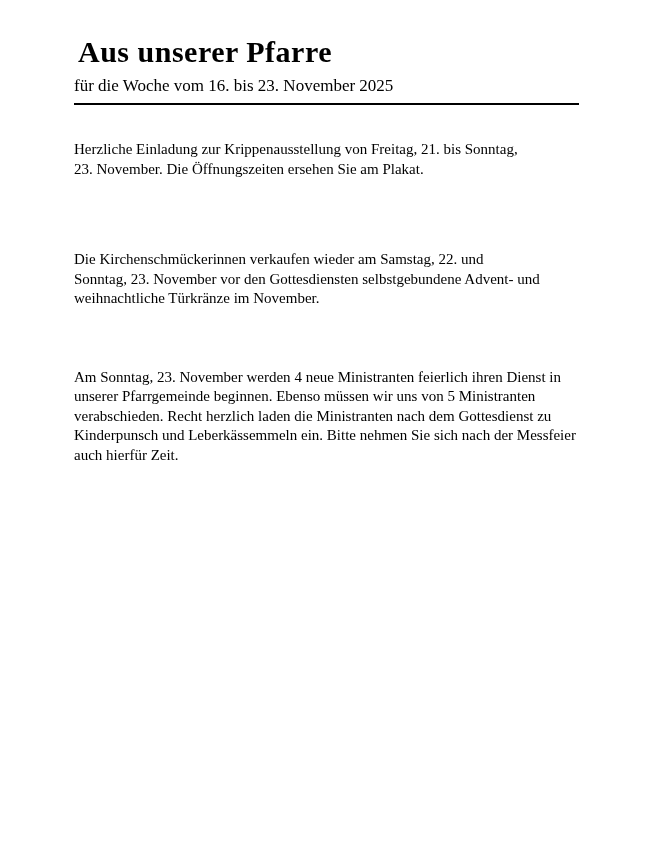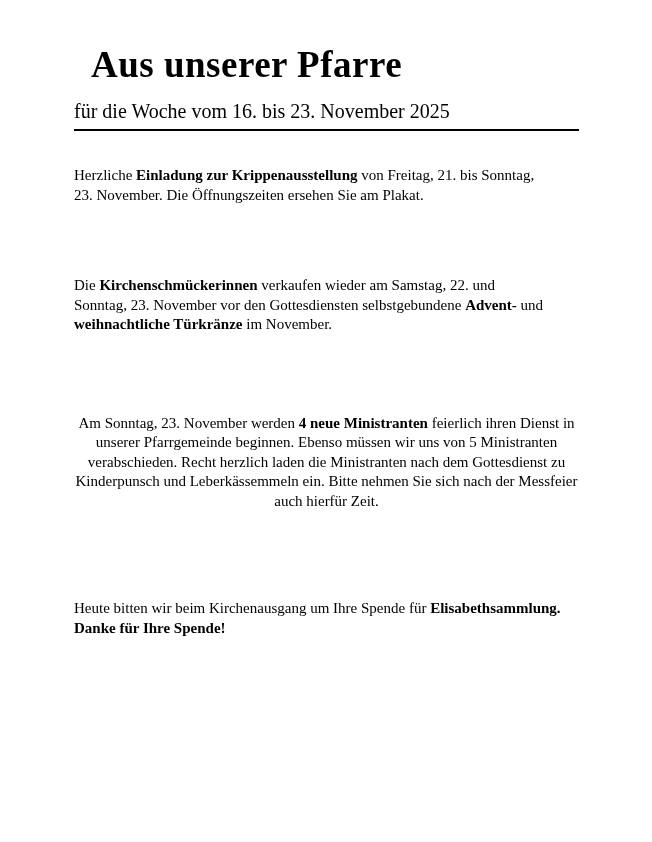--- a/index.html
+++ b/index.html
@@ -13,28 +13,28 @@
     height: 842px;
     margin: 0 auto;
     background: #ffffff;
     box-sizing: border-box;
     padding: 31px 73px 0 74px;
     font-family: "Liberation Serif", "DejaVu Serif", serif;
     color: #000000;
     overflow: hidden;
   }
   .doc-title {
-    margin: 17px;
-    font-size: 37px;
+    margin: 4px;
+    font-size: 30px;
     line-height: 34px;
     font-weight: bold;
     letter-spacing: 0.5px;
   }
   .doc-subtitle {
-    font-size: 20px;
+    font-size: 17px;
     line-height: 25px;
     white-space: pre;
   }
   .doc-sunday-line {
     font-size: 20px;
     line-height: 25px;
     white-space: pre;
     padding-left: 73px;
   }
   .header-rule {
@@ -42,24 +42,24 @@
     border-bottom: 2px solid #000000;
     margin-top: 5px;
     width: 505px;
   }
   .para {
     margin: 0;
     font-size: 15px;
     line-height: 19.5px;
     white-space: pre;
   }
-  .para b { font-weight: bold; }
+  .para b { font-weight: normal; }
   .p1 { margin-top: 35px; }
   .p2 { margin-top: 71px; }
-  .p3 { margin-top: 79px; text-align: center; }
+  .p3 { margin-top: 59px; }
   .p4 { margin-top: 61px; }
   .p5 { margin-top: 88px; }
 </style>
 </head>
 <body>
 
 <div class="page">
 
   <header>
     <h1 class="doc-title">Aus unserer Pfarre</h1>
@@ -71,17 +71,15 @@
     <p class="para p1"><span>Herzliche </span><b>Einladung zur Krippenausstellung</b><span> von Freitag, 21. bis Sonntag,
 23. November. Die Öffnungszeiten ersehen Sie am Plakat.</span></p>
     <p class="para p2"><span>Die </span><b>Kirchenschmückerinnen</b><span> verkaufen wieder am Samstag, 22. und
 Sonntag, 23. November vor den Gottesdiensten selbstgebundene </span><b>Advent-</b><span> und
 </span><b>weihnachtliche Türkränze</b><span> im November.</span></p>
     <p class="para p3"><span>Am Sonntag, 23. November werden </span><b>4 neue Ministranten</b><span> feierlich ihren Dienst in
 unserer Pfarrgemeinde beginnen. Ebenso müssen wir uns von 5 Ministranten
 verabschieden. Recht herzlich laden die Ministranten nach dem Gottesdienst zu
 Kinderpunsch und Leberkässemmeln ein. Bitte nehmen Sie sich nach der Messfeier
 auch hierfür Zeit.</span></p>
-    <p class="para p5"><span>Heute bitten wir beim Kirchenausgang um Ihre Spende für </span><b>Elisabethsammlung.
-Danke für Ihre Spende!</b></p>
   </main>
 
 </div>
 
 </body></html>

